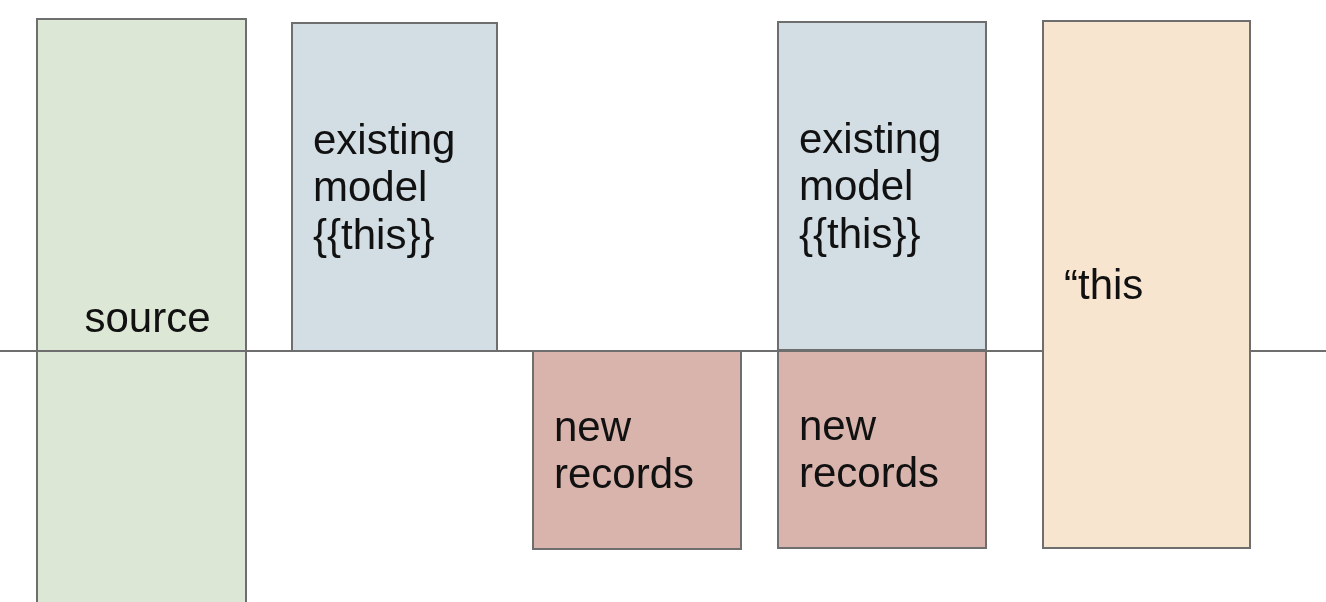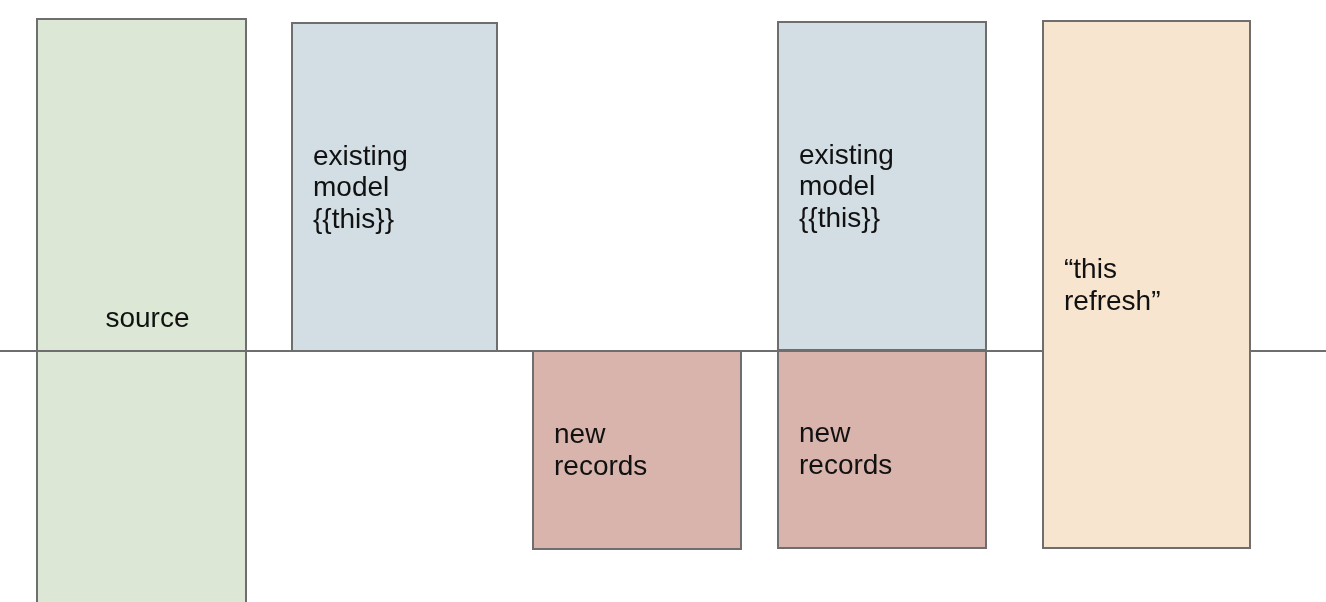--- a/index.html
+++ b/index.html
@@ -18,21 +18,21 @@
   }
   .box {
     position: absolute;
     box-sizing: border-box;
     border: 2px solid #6e6e6e;
     display: flex;
     flex-direction: column;
     justify-content: center;
     padding-left: 20px;
     padding-right: 8px;
-    font-size: 28px;
+    font-size: 42px;
     line-height: 1.13;
     z-index: 1;
   }
   .timeline {
     position: absolute;
     left: 0;
     width: 1326px;
     top: 350px;
     height: 2px;
     z-index: 2;
@@ -75,18 +75,17 @@
     <div class="label-line">{{this}}</div>
   </div>
 
   <div class="box box-new-right" style="background-color: rgb(217, 180, 172);">
     <div class="label-line">new</div>
     <div class="label-line">records</div>
   </div>
 
   <div class="box box-full-refresh above-line" style="background-color: rgb(248, 229, 208);">
     <div class="label-line">“this</div>
-    <div class="label-line">refresh”</div>
   </div>
 
   <div class="timeline" style="background-color: rgb(110, 110, 110);"></div>
 
 </div>
 
 </body></html>

